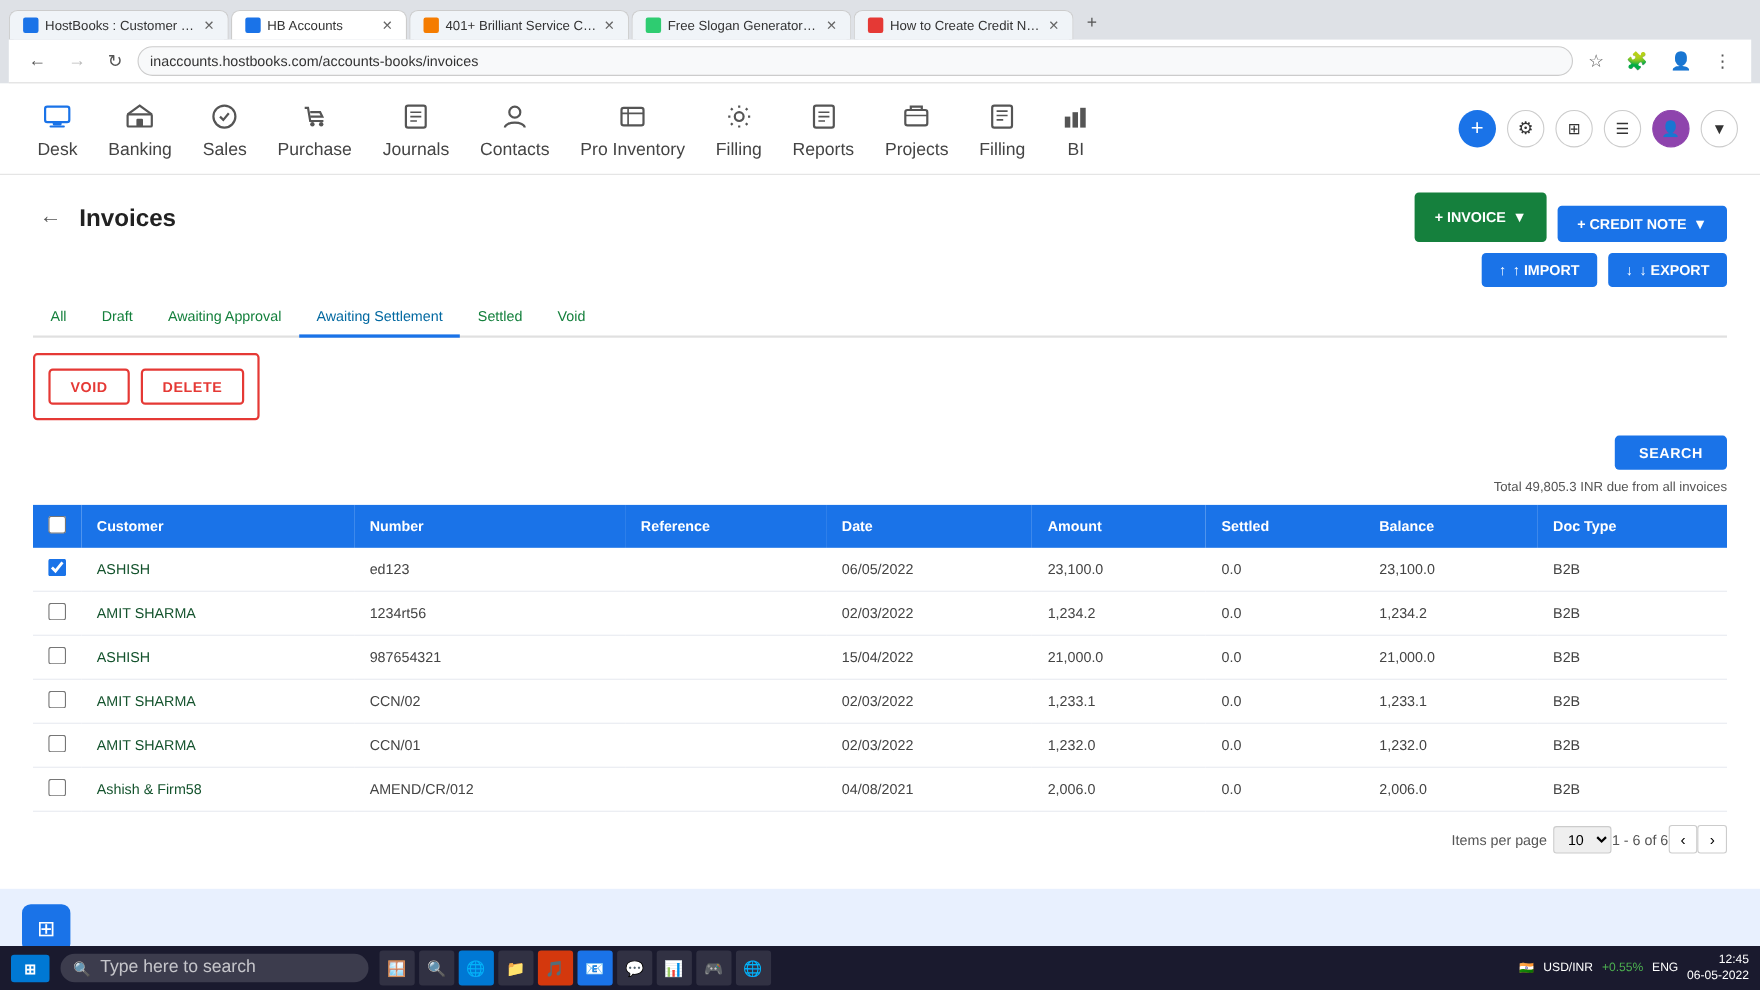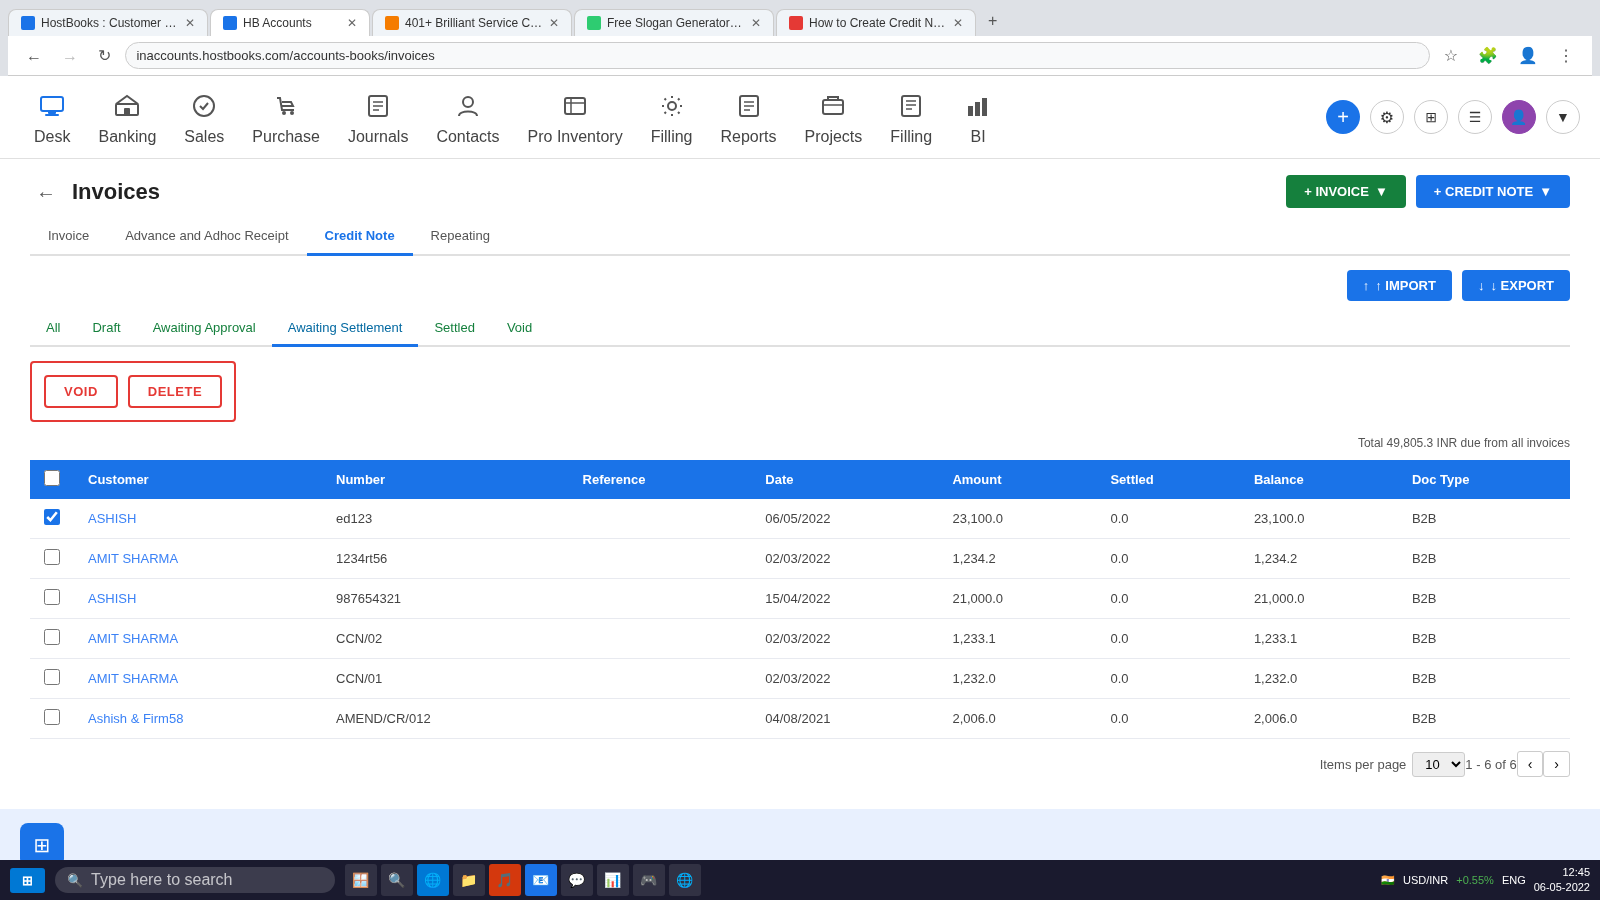--- a/index.html
+++ b/index.html
@@ -37,21 +37,21 @@
     
     .main-content { padding: 0 30px 20px; background: #fff; }
 
     
     .page-header { display: flex; align-items: center; justify-content: space-between; padding: 16px 0 10px; }
     .page-header-left { display: flex; align-items: center; gap: 10px; }
     .back-btn { background: none; border: none; font-size: 20px; cursor: pointer; color: #555; padding: 2px 6px; }
     .page-title { font-size: 22px; font-weight: 600; color: #222; }
     .header-actions { display: flex; gap: 10px; }
     .btn-invoice { background: #15803d; color: #fff; border: none; padding: 9px 18px; border-radius: 4px; cursor: pointer; font-size: 13px; font-weight: 600; display: flex; align-items: center; gap: 6px; }
-    .btn-credit-note { background: #1a73e8; color: #fff; border: none; padding: 9px 18px; border-radius: 4px; cursor: pointer; font-size: 13px; font-weight: 600; display: flex; align-items: center; gap: 6px; }
+    .btn-credit-note { background: #1a73e8; color: #fff; border: none; padding: 9px 18px; border-radius: 4px; cursor: pointer; font-size: 13px; font-weight: 600; display: flex; align-items: center; gap: 6px; margin-top: 12px; }
 
     
     .tabs-nav { display: flex; border-bottom: 2px solid #e0e0e0; gap: 0; margin-bottom: 14px; }
     .tab-item { padding: 10px 18px; cursor: pointer; font-size: 13px; color: #555; border-bottom: 3px solid transparent; margin-bottom: -2px; }
     .tab-item.active { color: #1a73e8; border-bottom-color: #1a73e8; font-weight: 600; }
 
     
     .sub-tabs { display: flex; gap: 0; border-bottom: 2px solid #e0e0e0; margin-bottom: 14px; }
     .sub-tab { padding: 9px 16px; cursor: pointer; font-size: 13px; color: #15803d; border-bottom: 3px solid transparent; margin-bottom: -2px; }
     .sub-tab.active { color: #0369a1; border-bottom-color: #1a73e8; font-weight: 400; }
@@ -73,21 +73,21 @@
     .total-text { text-align: right; font-size: 12px; color: #555; margin-bottom: 10px; }
 
     
     .data-table { width: 100%; border-collapse: collapse; }
     .data-table thead tr { background: #1a73e8; color: #fff; }
     .data-table thead th { padding: 10px 14px; font-size: 13px; font-weight: 600; text-align: left; }
     .data-table thead th:first-child { width: 40px; text-align: center; }
     .data-table tbody tr { border-bottom: 1px solid #e8eaf0; }
     .data-table tbody td { padding: 10px 14px; font-size: 13px; color: #444; }
     .data-table tbody td:first-child { text-align: center; }
-    .customer-link { color: #3b82f6; cursor: pointer; text-decoration: none; }
+    .customer-link { color: #14532d; cursor: pointer; text-decoration: none; }
 
     
     .cb { width: 16px; height: 16px; cursor: pointer; accent-color: #1a73e8; }
 
     
     .pagination-row { display: flex; align-items: center; justify-content: flex-end; padding: 12px 0; font-size: 13px; color: #555; }
     .page-nav-btn { background: none; border: 1px solid #ccc; padding: 4px 10px; border-radius: 3px; cursor: pointer; font-size: 14px; }
     .items-per-page { display: flex; align-items: center; gap: 6px; }
     .items-per-page select { padding: 3px 8px; border: 1px solid #ccc; border-radius: 3px; font-size: 13px; }
 
@@ -312,34 +312,20 @@
           <span>+ INVOICE</span>
           <span>▼</span>
         </button>
         <button class="btn-credit-note">
           <span>+ CREDIT NOTE</span>
           <span>▼</span>
         </button>
       </div>
     </div>
 
-    <div class="tabs-nav">
-      <div class="tab-item">
-        <span>Invoice</span>
-      </div>
-      <div class="tab-item">
-        <span>Advance and Adhoc Receipt</span>
-      </div>
-      <div class="tab-item active">
-        <span>Credit Note</span>
-      </div>
-      <div class="tab-item">
-        <span>Repeating</span>
-      </div>
-    </div>
 
     <div class="toolbar-row">
       <button class="btn-import">
         <span>↑</span>
         <span>↑ IMPORT</span>
       </button>
       <button class="btn-export">
         <span>↓</span>
         <span>↓ EXPORT</span>
       </button>
@@ -364,20 +350,23 @@
       <div class="sub-tab">
         <span>Void</span>
       </div>
     </div>
 
     <div class="action-btns-row">
       <button class="btn-void">VOID</button>
       <button class="btn-delete">DELETE</button>
     </div>
 
+    <div class="search-row">
+      <button class="btn-search">SEARCH</button>
+    </div>
 
     <div class="total-text">Total 49,805.3 INR due from all invoices</div>
 
     <table class="data-table">
       <thead>
         <tr>
           <th>
             <input type="checkbox" class="cb" style="">
           </th>
           <th>Customer</th>

